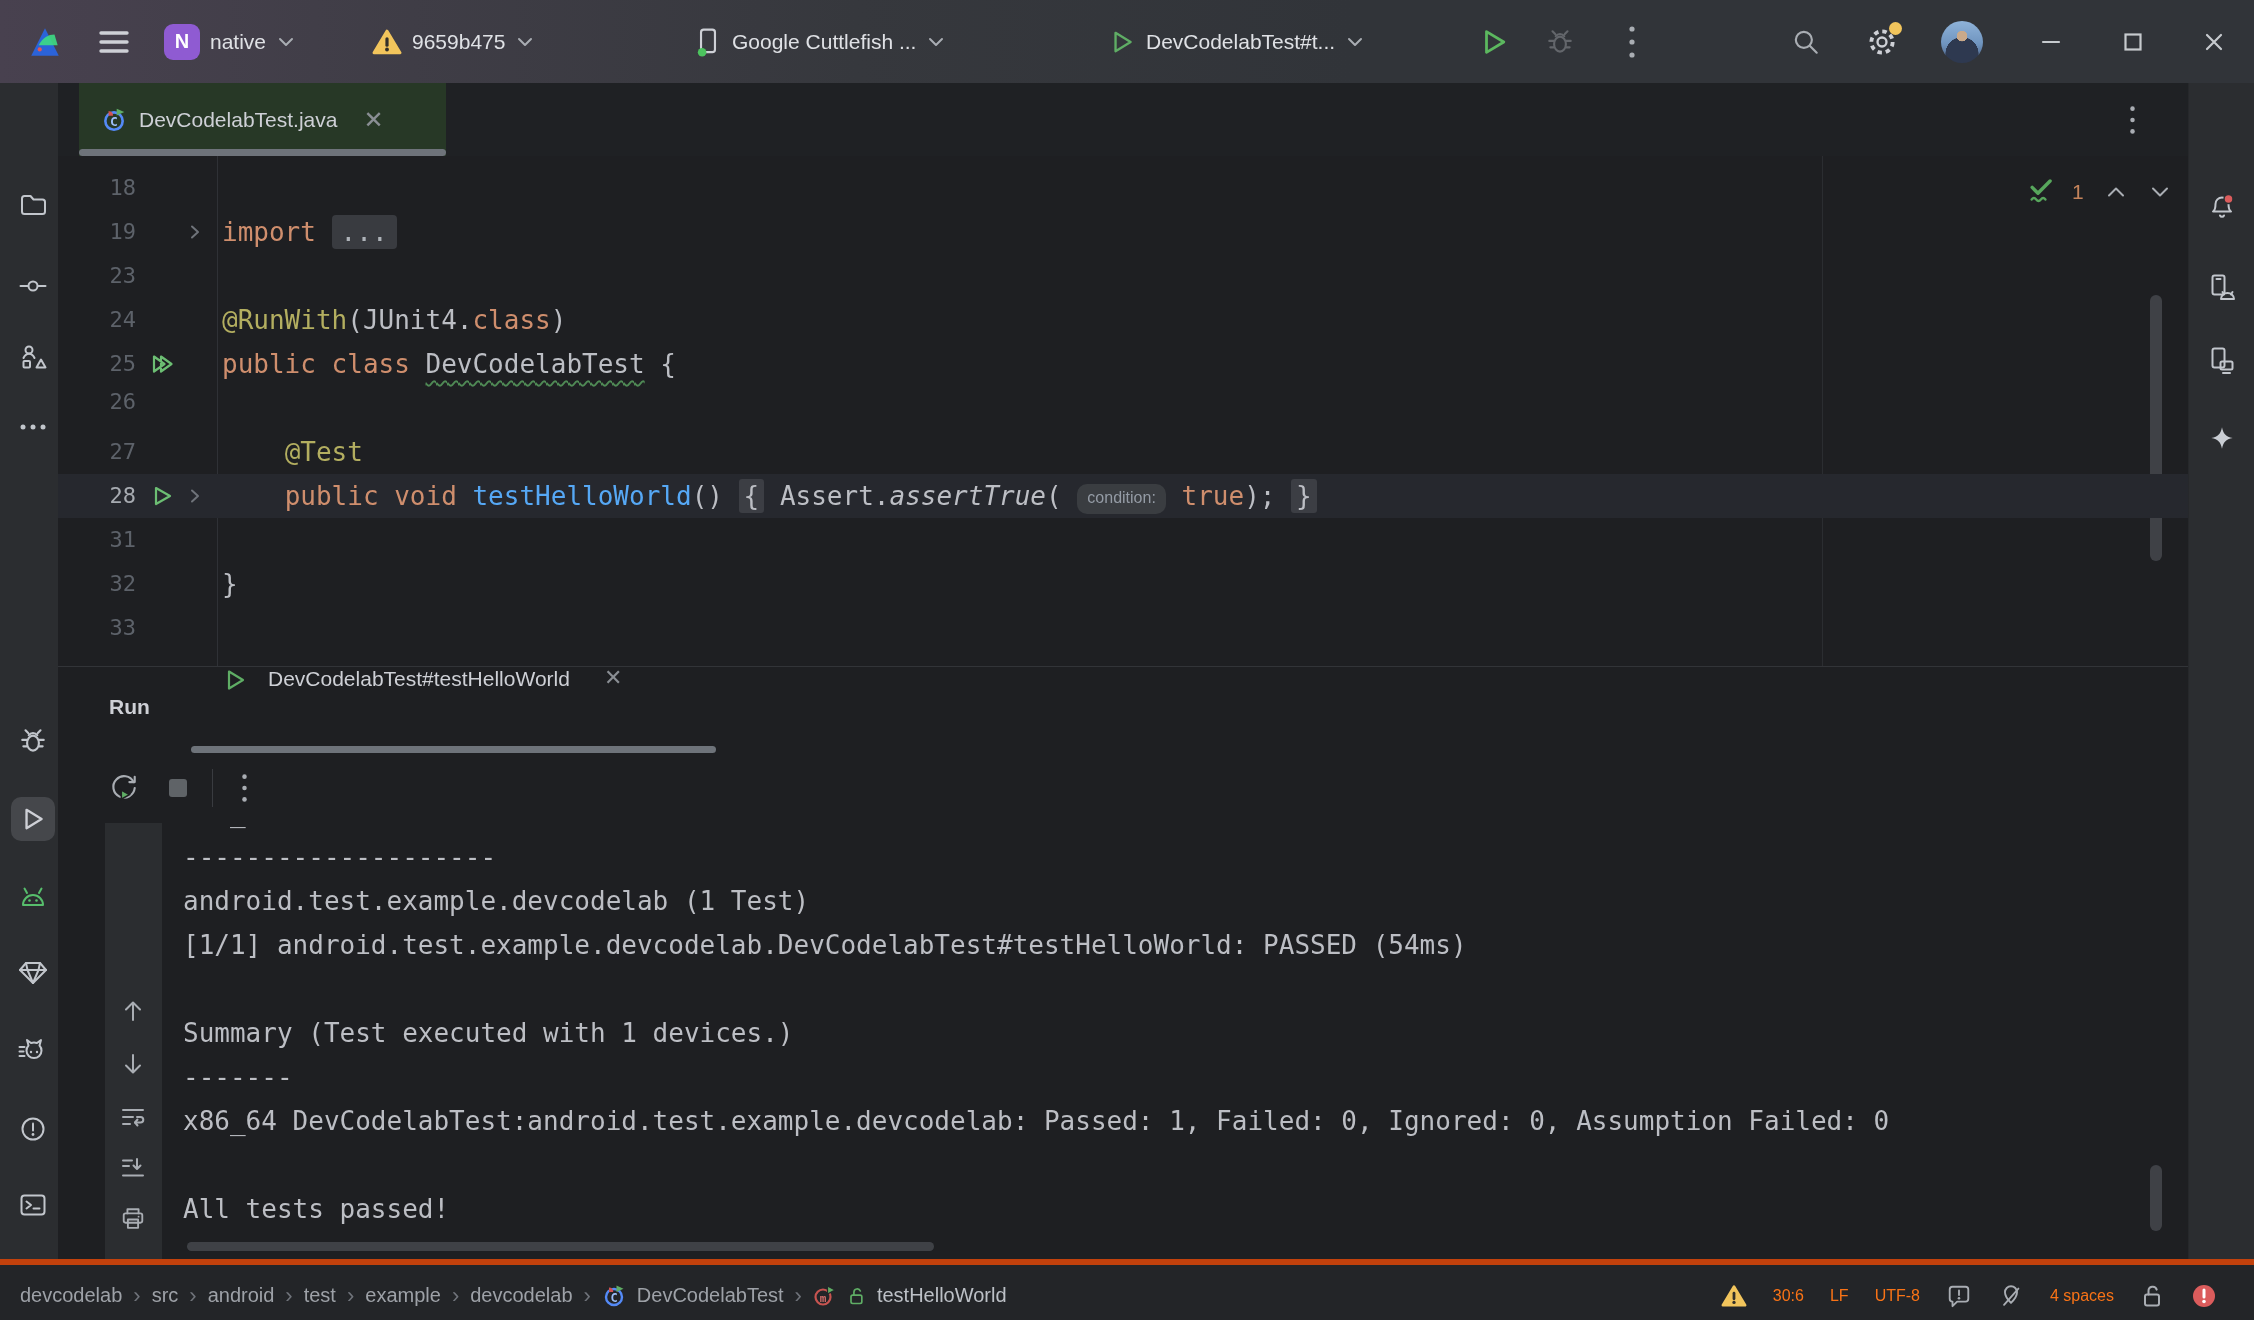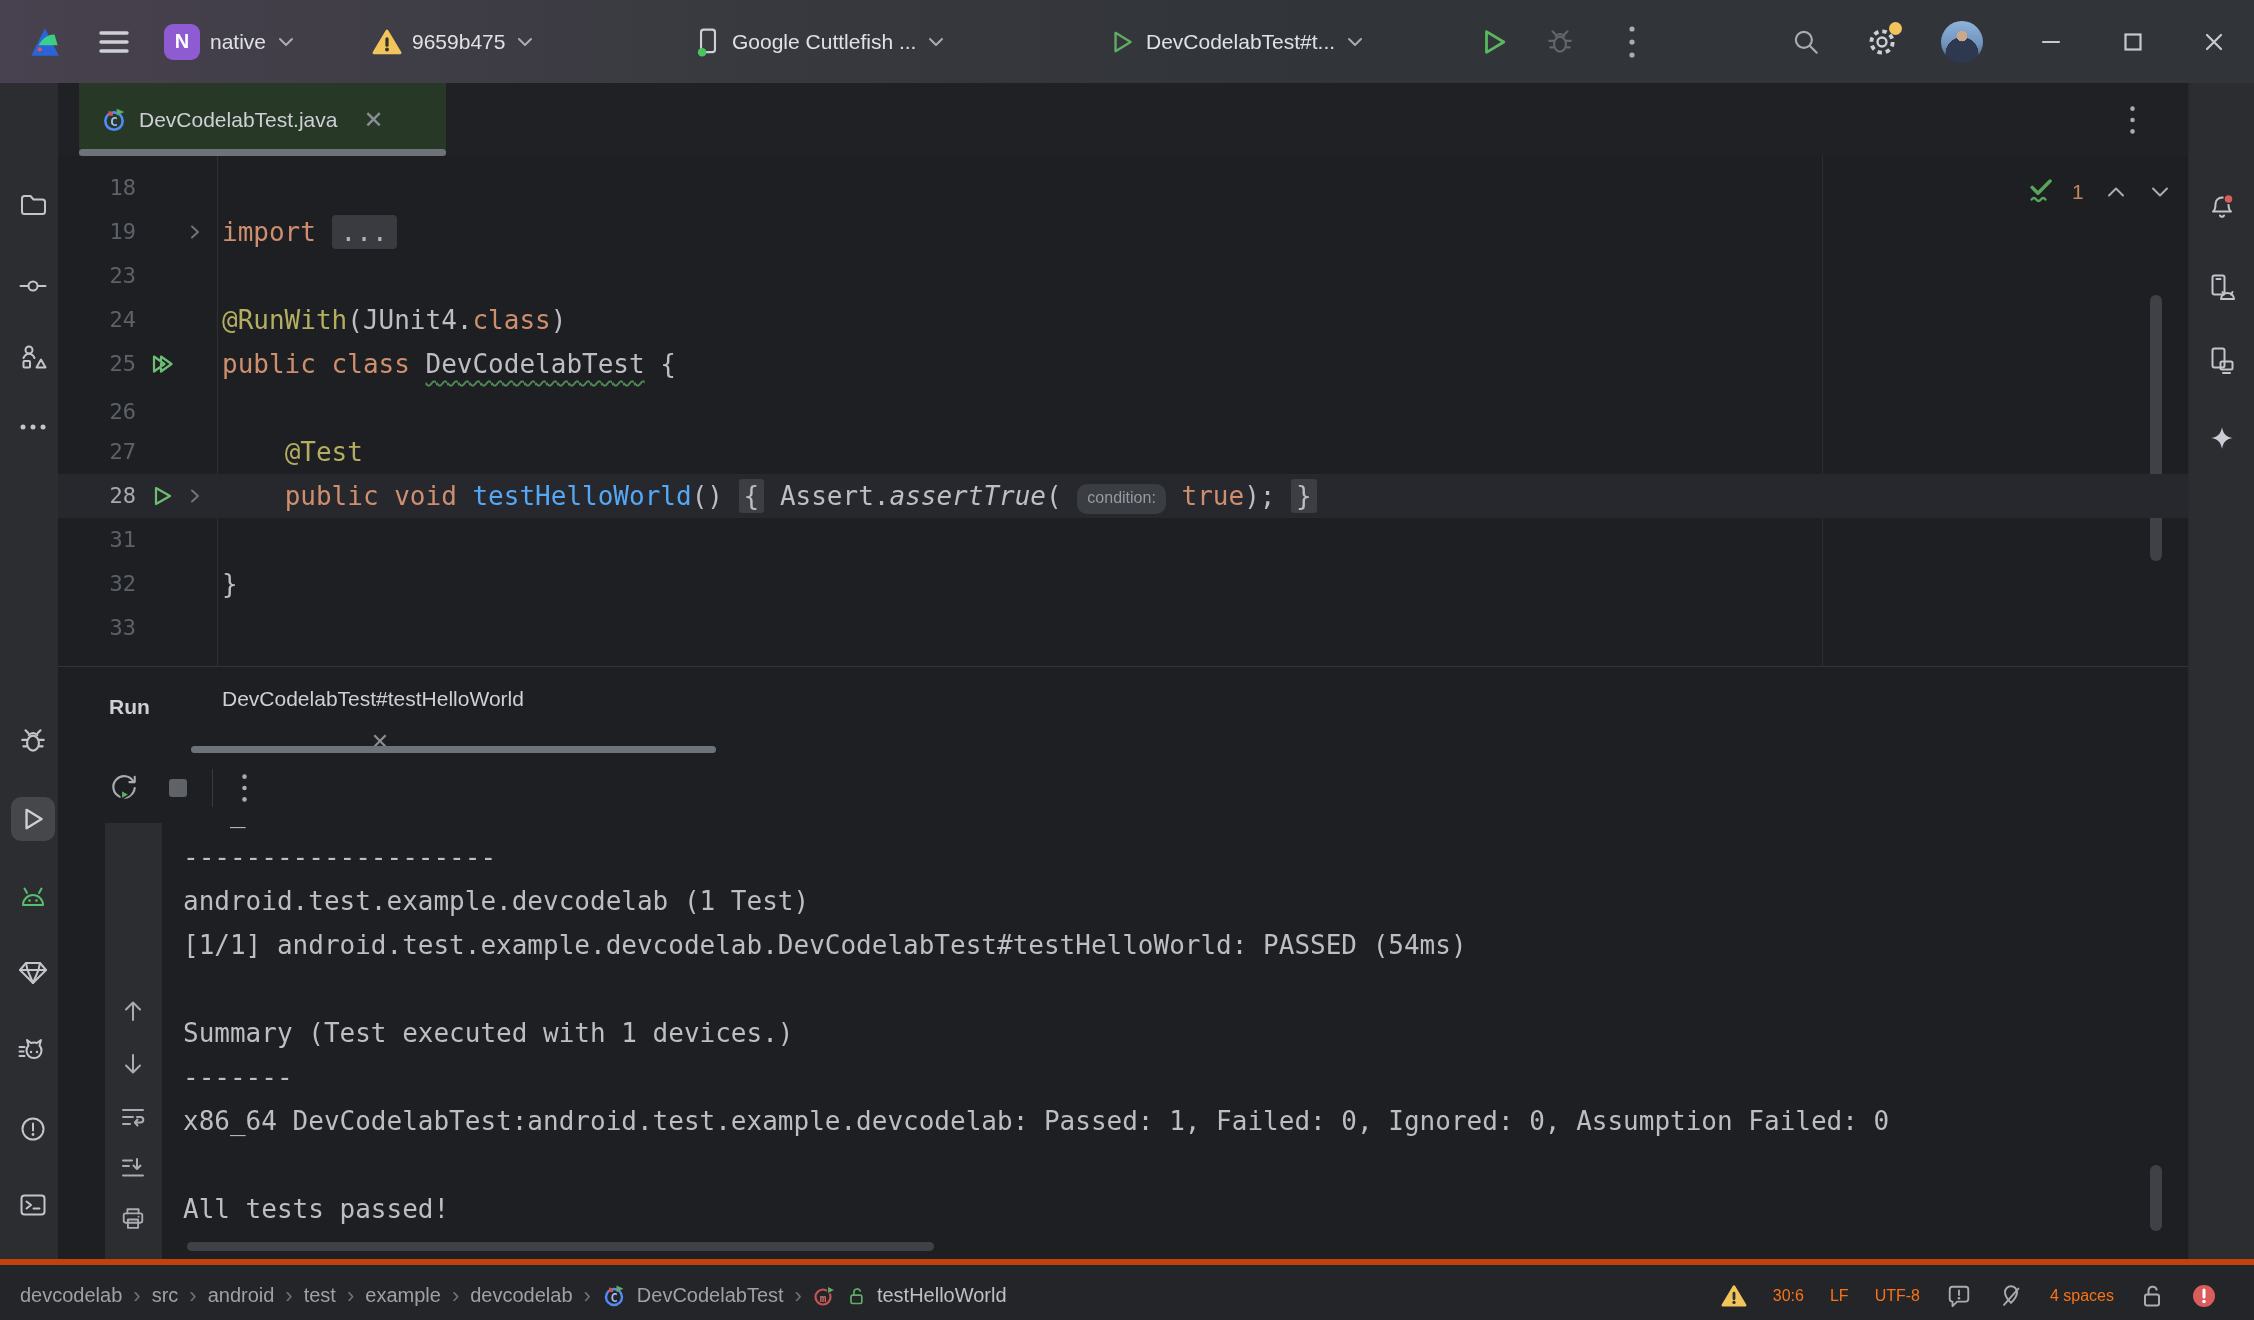--- a/index.html
+++ b/index.html
@@ -68,21 +68,21 @@
     padding:1px 10px 3px;font-family:"Liberation Sans",sans-serif;font-size:16px;line-height:26px;
     vertical-align:2px;}
   .inspect{position:absolute;left:1970px;top:14px;height:44px;display:flex;align-items:center;gap:16px;}
   .inspect .cnt{font-size:21px;color:#c4835b;}
   .sbar{position:absolute;border-radius:6px;background:#52555a;opacity:.65;}
 
   
   .runpanel{left:58px;top:666px;width:2130px;height:593px;background:#1e1f22;border-top:1px solid #323438;}
   .run-title{position:absolute;left:51px;top:0;height:79px;display:flex;align-items:center;
     font-size:21px;font-weight:bold;color:#ced0d6;}
-  .run-tab{position:absolute;left:150px;top:0;height:79px;display:flex;align-items:center;gap:20px;padding:0 14px;flex-direction:column;}
+  .run-tab{position:absolute;left:150px;top:0;height:79px;display:flex;gap:20px;padding:0 14px;}
   .run-tab-lbl{font-size:21px;color:#ced0d6;}
   .run-underline{position:absolute;left:133px;top:79px;width:525px;height:7px;background:#6e737a;border-radius:4px;}
   .run-tools{position:absolute;left:0;top:86px;width:2130px;height:70px;}
   .rtool{position:absolute;top:0;width:44px;height:70px;display:flex;align-items:center;justify-content:center;}
   .vdiv{position:absolute;left:154px;top:16px;width:1px;height:38px;background:#393b40;}
   .cstrip{position:absolute;left:47px;top:156px;width:57px;bottom:0;background:#2b2d30;}
   .cicon{position:absolute;left:6px;width:44px;height:44px;display:flex;align-items:center;justify-content:center;}
   .console{position:absolute;left:125px;top:156px;right:46px;bottom:0;overflow:hidden;}
   .cline{position:absolute;left:0;height:44px;line-height:44px;white-space:pre;
     font-family:"DejaVu Sans Mono",monospace;font-size:26px;color:#bcbec4;}
@@ -368,21 +368,21 @@
     <div class="sbar" style="left:2092px;width:12px;top:139px;height:266px;"></div>
   <div class="eline" style="top: 10px;"><span class="lnum">18</span><span class="ct"></span></div>
       <div class="eline" style="top: 54px;"><span class="lnum">19</span><span class="gi g2"><svg width="14" height="18" viewBox="0 0 14 18">
             <path d="M4 3.5l6 5.5-6 5.5" stroke="#6f737a" stroke-width="2" fill="none" stroke-linecap="round" stroke-linejoin="round"></path>
           </svg></span><span class="ct"><span class="tk-kw">import </span><span class="tk-fb">...</span></span></div>
       <div class="eline" style="top: 98px;"><span class="lnum">23</span><span class="ct"></span></div>
       <div class="eline" style="top: 142px;"><span class="lnum">24</span><span class="ct"><span class="tk-ann">@RunWith</span><span class="tk-pl">(</span><span class="tk-pl">JUnit4</span><span class="tk-pl">.</span><span class="tk-kw">class</span><span class="tk-pl">)</span></span></div>
       <div class="eline" style="top: 186px;"><span class="lnum">25</span><span class="gi g1"><svg width="26" height="24" viewBox="0 0 26 24">
             <path d="M4 4.5L14.5 12 4 19.5zM11 4.5L21.5 12 11 19.5z" stroke="#6cbe73" stroke-width="2.2" fill="none" stroke-linejoin="round"></path>
           </svg></span><span class="ct"><span class="tk-kw">public class </span><span class="tk-cd">DevCodelabTest</span><span class="tk-pl"> {</span></span></div>
-      <div class="eline" style="top: 234px; padding-left: 48px;"><span class="lnum">26</span><span class="ct"></span></div>
+      <div class="eline" style="top: 224px; padding-left: 48px;"><span class="lnum">26</span><span class="ct"></span></div>
       <div class="eline" style="top: 274px;"><span class="lnum">27</span><span class="ct"><span class="tk-pl">    </span><span class="tk-ann">@Test</span></span></div>
       <div class="eline cur" style="top: 318px;"><span class="lnum">28</span><span class="gi g1"><svg width="24" height="24" viewBox="0 0 24 24">
             <path d="M6 4L20 12 6 20z" stroke="#6cbe73" stroke-width="2.2" fill="none" stroke-linejoin="round"></path>
           </svg></span><span class="gi g2"><svg width="14" height="18" viewBox="0 0 14 18">
             <path d="M4 3.5l6 5.5-6 5.5" stroke="#6f737a" stroke-width="2" fill="none" stroke-linecap="round" stroke-linejoin="round"></path>
           </svg></span><span class="ct"><span class="tk-pl">    </span><span class="tk-kw">public void </span><span class="tk-md">testHelloWorld</span><span class="tk-pl">() </span><span class="tk-fbr">{</span><span class="tk-pl"> Assert.</span><span class="tk-it">assertTrue</span><span class="tk-pl">( </span><span class="tk-hint">condition:</span><span class="tk-pl"> </span><span class="tk-kw">true</span><span class="tk-pl">);</span><span class="tk-pl"> </span><span class="tk-fbr">}</span></span></div>
       <div class="eline" style="top: 362px;"><span class="lnum">31</span><span class="ct"></span></div>
       <div class="eline" style="top: 406px;"><span class="lnum">32</span><span class="ct"><span class="tk-pl">}</span></span></div>
       <div class="eline" style="top: 450px;"><span class="lnum">33</span><span class="ct"></span></div>
     </div>

